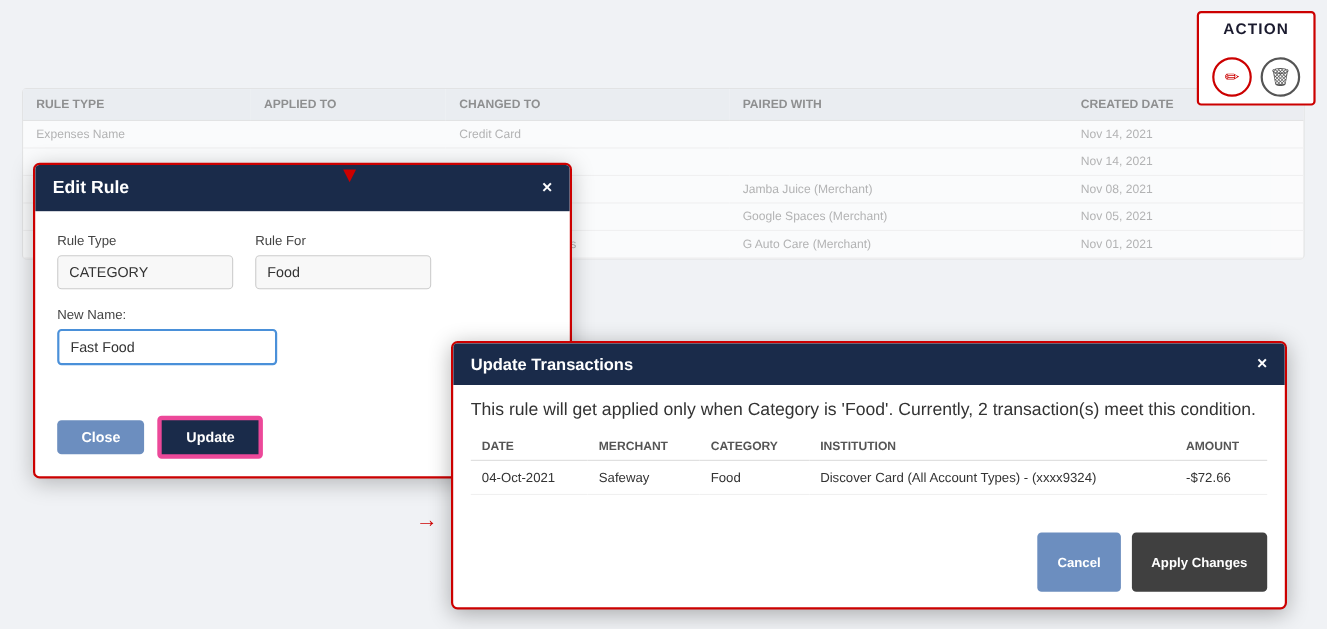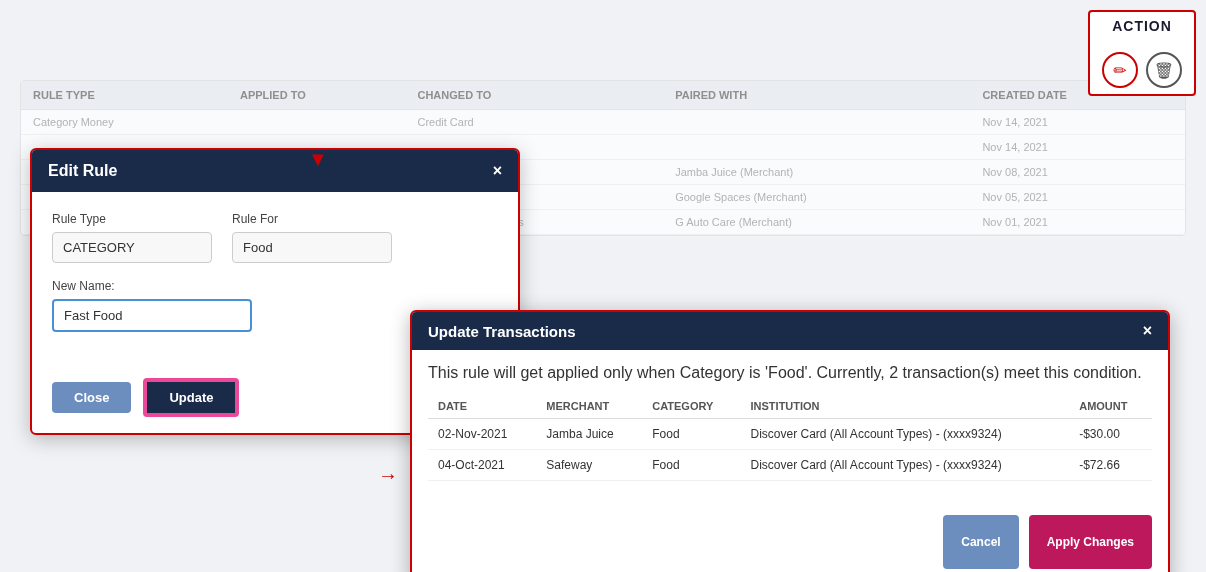--- a/index.html
+++ b/index.html
@@ -265,21 +265,21 @@
       background: #6c8ebf;
       color: #fff;
       border: none;
       border-radius: 4px;
       cursor: pointer;
       font-size: 12px;
       font-weight: bold;
     }
     .btn-apply {
       padding: 7px 18px;
-      background: #be185d;
+      background: #404040;
       color: #fff;
       border: none;
       border-radius: 4px;
       cursor: pointer;
       font-size: 12px;
       font-weight: bold;
     }
   </style>
 </head>
 <body>
@@ -290,21 +290,21 @@
       <tr>
         <th>RULE TYPE</th>
         <th>APPLIED TO</th>
         <th>CHANGED TO</th>
         <th>PAIRED WITH</th>
         <th>CREATED DATE</th>
       </tr>
     </thead>
     <tbody>
       <tr>
-        <td>Category Money</td>
+        <td>Expenses Name</td>
         <td></td>
         <td>Credit Card</td>
         <td></td>
         <td>Nov 14, 2021</td>
       </tr>
       <tr>
         <td></td>
         <td></td>
         <td></td>
         <td></td>
@@ -390,27 +390,20 @@
         <tr>
           <th>DATE</th>
           <th>MERCHANT</th>
           <th>CATEGORY</th>
           <th>INSTITUTION</th>
           <th>AMOUNT</th>
         </tr>
       </thead>
       <tbody>
         <tr>
-          <td>02-Nov-2021</td>
-          <td>Jamba Juice</td>
-          <td>Food</td>
-          <td>Discover Card (All Account Types) - (xxxx9324)</td>
-          <td>-$30.00</td>
-        </tr>
-        <tr>
           <td>04-Oct-2021</td>
           <td>Safeway</td>
           <td>Food</td>
           <td>Discover Card (All Account Types) - (xxxx9324)</td>
           <td>-$72.66</td>
         </tr>
       </tbody>
     </table>
   </div>
   <div class="tx-modal-footer">

